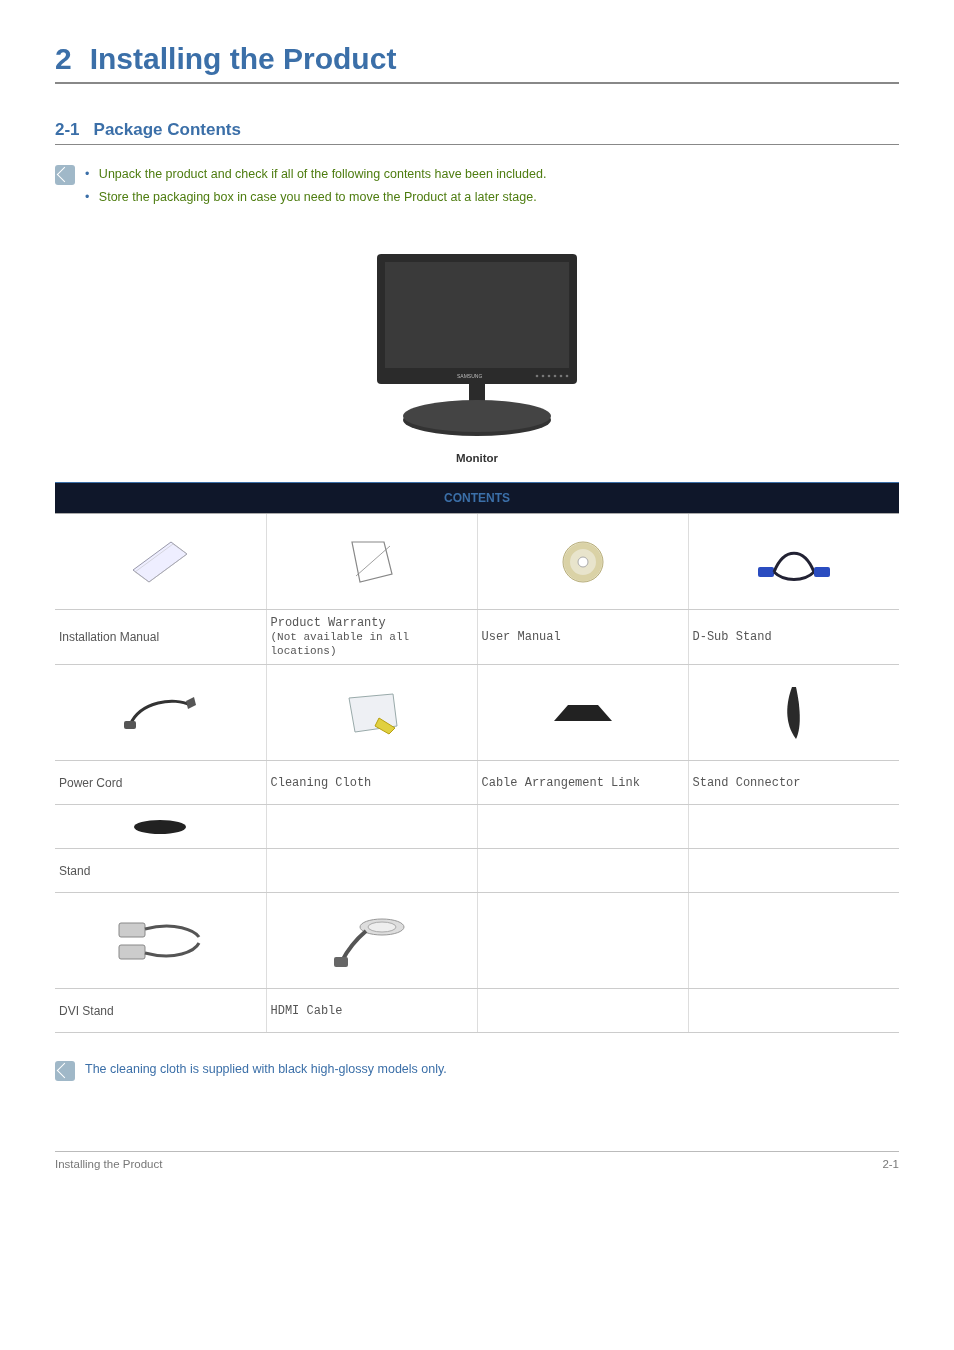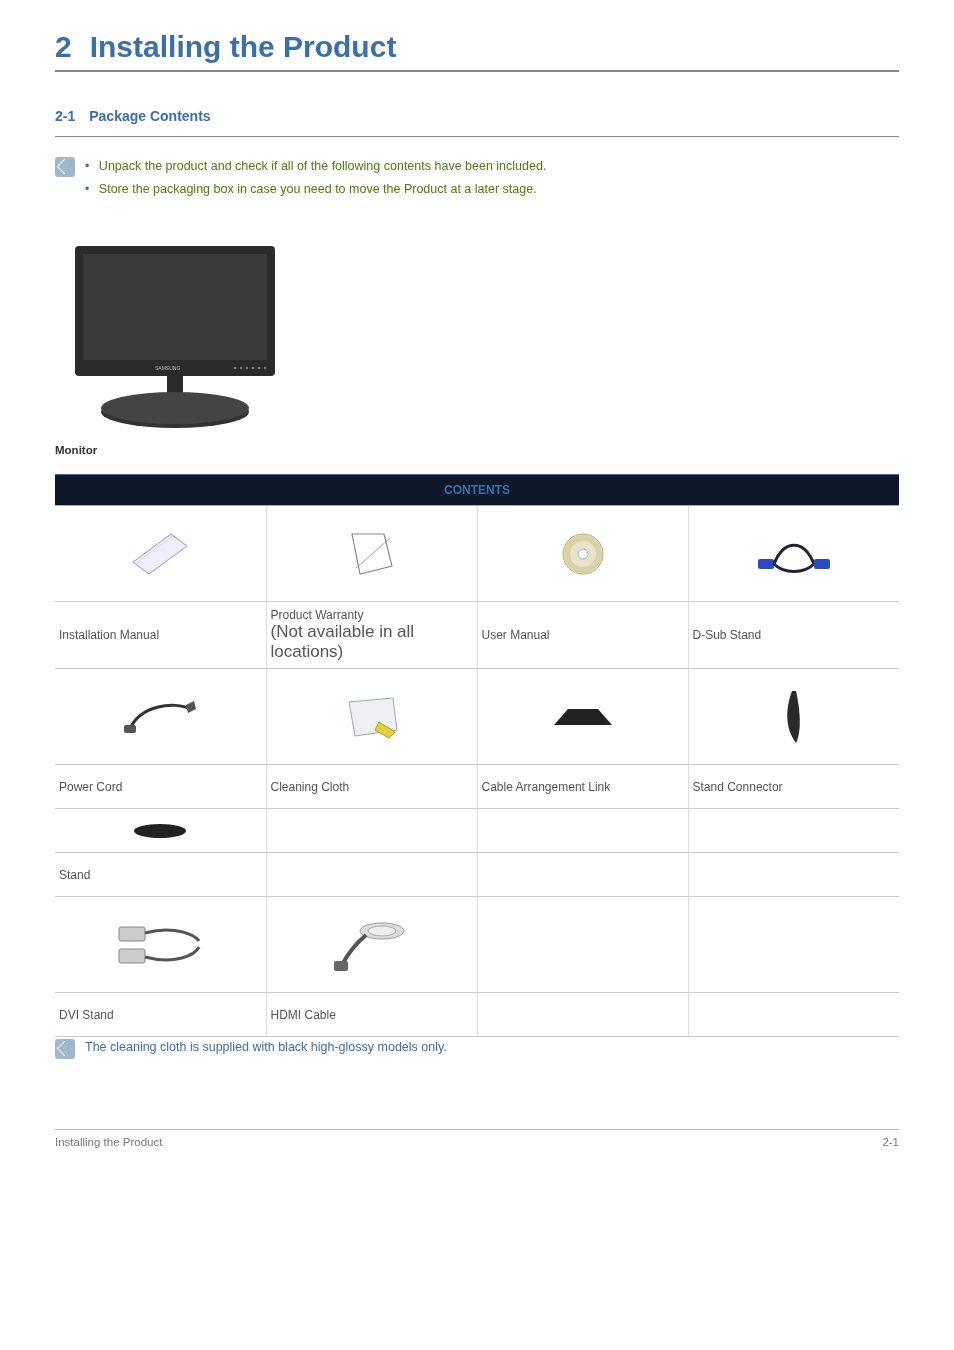--- a/index.html
+++ b/index.html
@@ -11,28 +11,29 @@
     padding: 30px 55px 20px 55px;
     color: #333;
   }
   .chapter-title {
     font-size: 30px;
     font-weight: bold;
     color: #3B6FA8;
     border-bottom: 2px solid #888;
     padding-bottom: 6px;
     margin-bottom: 36px;
+    margin-top: 12px;
   }
   .chapter-title .num { margin-right: 18px; }
   .section-title {
-    font-size: 14px;
+    font-size: 17px;
     font-weight: bold;
     color: #3B6FA8;
     border-bottom: 1px solid #888;
-    padding-bottom: 12px;
+    padding-bottom: 4px;
     margin-bottom: 18px;
   }
   .section-title .num { margin-right: 14px; }
   .note-block {
     display: flex;
     align-items: flex-start;
     margin-bottom: 16px;
   }
   .note-icon {
     flex: 0 0 auto;
@@ -63,20 +64,21 @@
     content: "• ";
     color: #3B6FA8;
     margin-right: 6px;
   }
   .note-single {
     color: #3B6FA8;
     font-size: 12.5px;
     line-height: 1.6;
   }
   .monitor-wrap {
+    text-align: center;
     margin: 40px 0 18px 0;
   }
   .monitor-svg { display: inline-block; }
   .monitor-caption {
     font-size: 11.5px;
     font-weight: bold;
     margin-top: 10px;
   }
   table.contents {
     width: 100%;
@@ -100,22 +102,22 @@
     padding: 6px 4px;
     height: 44px;
     width: 25%;
   }
   table.contents td.img-cell {
     height: 96px;
   }
   table.contents td.img-cell-sm {
     height: 40px;
   }
-  table.contents td + td { border-left: 1px solid #ddd; }
-  .sub { font-size: 17px; }
+  table.contents td + td { border-left: 1px solid #ddd; font-family: Liberation Mono, monospace; }
+  .sub { font-size: 11px; }
   .footer-row {
     display: flex;
     justify-content: space-between;
     font-size: 11.5px;
     color: #777;
     border-top: 1px solid #bbb;
     padding-top: 6px;
     margin-top: 70px;
   }
   svg { display:block; margin:0 auto; }
@@ -285,21 +287,21 @@
 
   <tr>
     <td>DVI Stand</td>
     <td>HDMI Cable</td>
     <td></td>
     <td></td>
   </tr>
 </tbody>
   </table>
 
-<div class="note-block" style="">
+<div class="note-block" style="margin-top:26px;">
   <span class="note-icon"></span>
   <div class="note-single">The cleaning cloth is supplied with black high-glossy models only.</div>
 </div>
 
 <div class="footer-row">
   <span>Installing the Product</span>
   <span>2-1</span>
 </div>
 
 </body></html>

